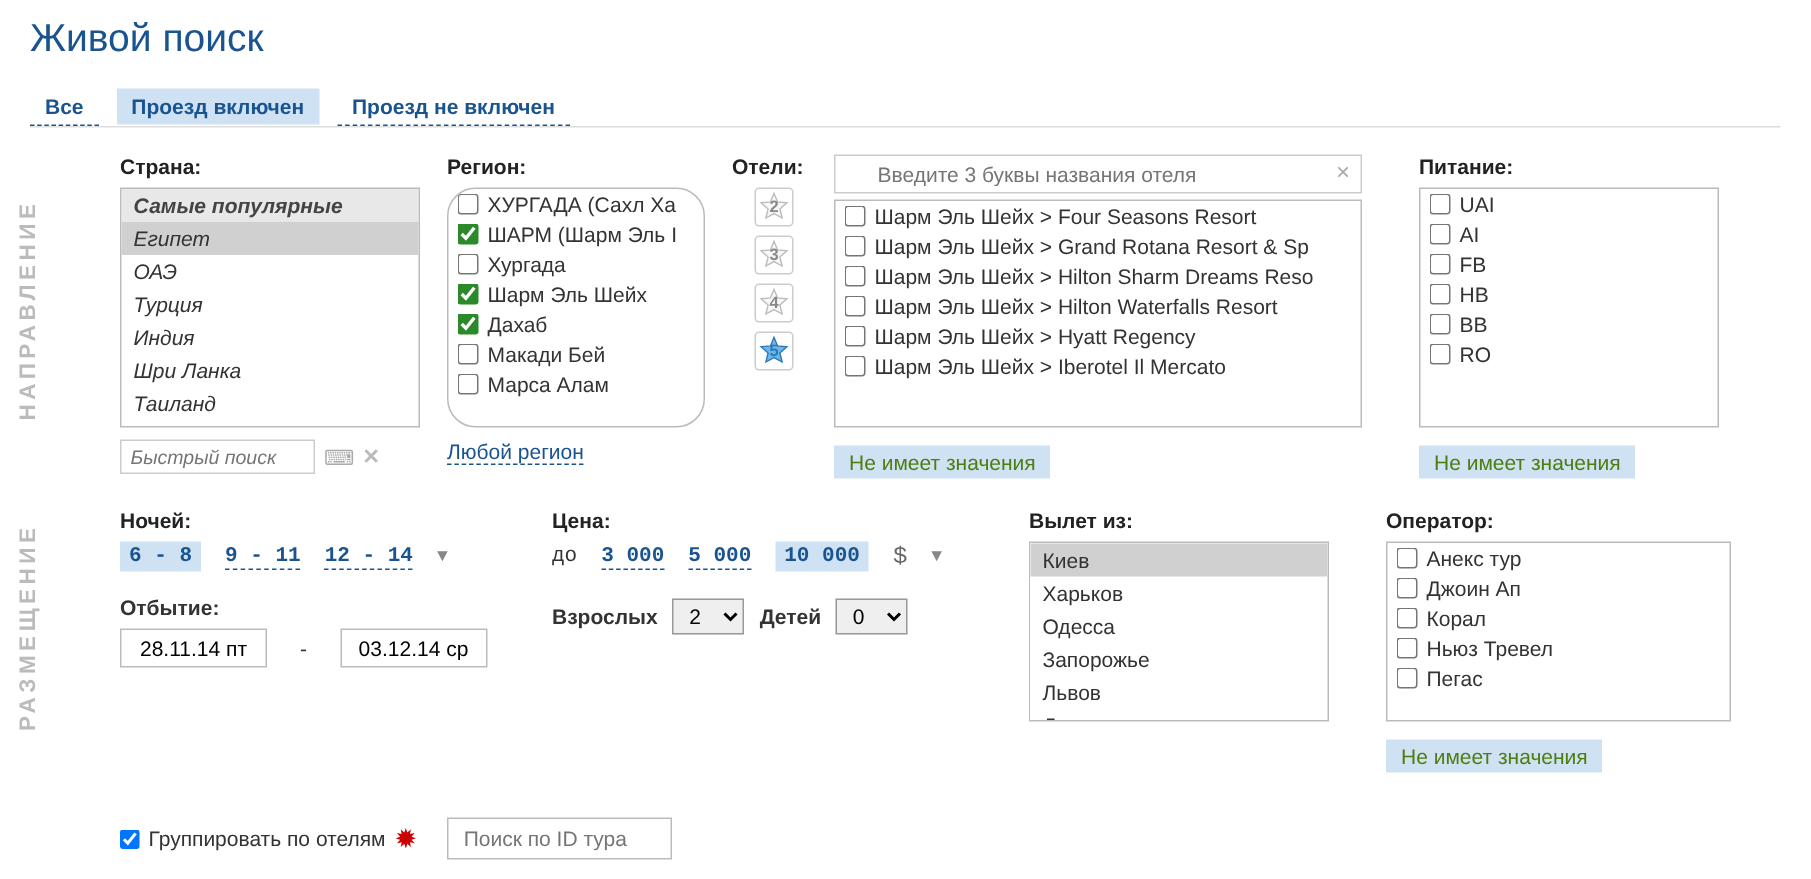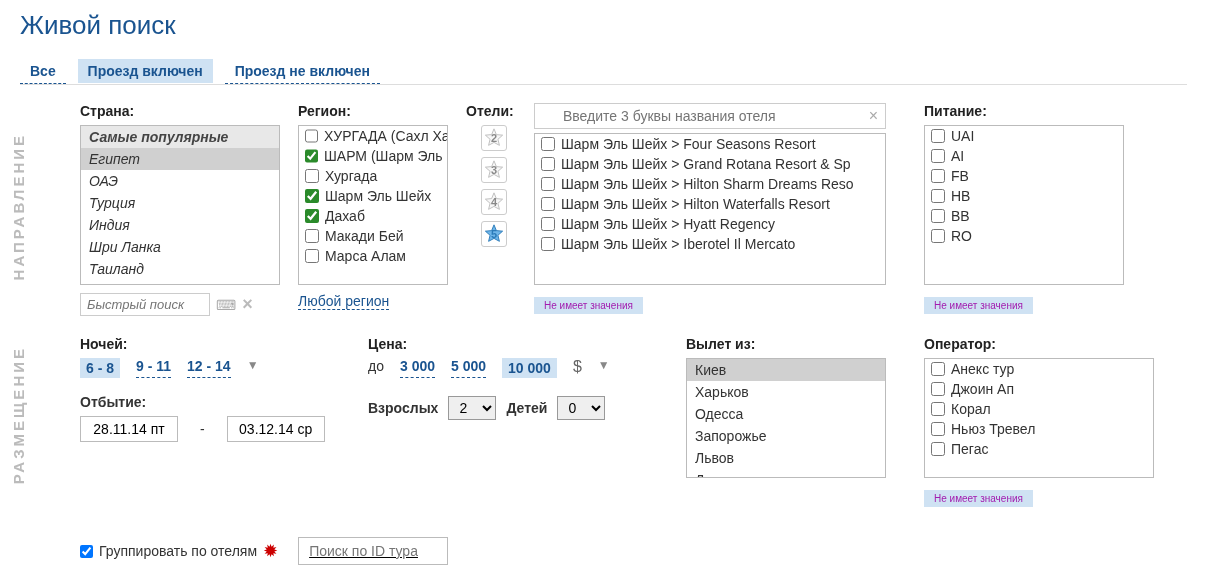--- a/index.html
+++ b/index.html
@@ -26,30 +26,30 @@
 .stars { display: flex; flex-direction: column; gap: 6px; align-items: center; }
 .star { width: 26px; height: 26px; border: 1px solid #ccc; border-radius: 3px; display: flex; align-items: center; justify-content: center; position: relative; cursor: pointer; }
 .star svg { width: 22px; height: 22px; }
 .star .num { position: absolute; font-size: 11px; color: #888; font-weight: bold; }
 .star.active svg path { fill: #6eb5e8; stroke: #2a7ab8; }
 .star.active .num { color: #2a7ab8; }
 .hotel-search { border: 1px solid #ccc; padding: 4px 8px 4px 28px; width: 300px; font-size: 14px; color: #888; margin-bottom: 4px; background: #fff; position: relative; }
 .search-wrap { position: relative; display: inline-block; }
 .search-wrap .mag { position: absolute; left: 8px; top: 6px; color: #aaa; }
 .search-wrap .xx { position: absolute; right: 8px; top: 4px; color: #aaa; cursor: pointer; font-size: 16px; }
-.badge { display: inline-block; background: #cfe2f3; padding: 3px 10px; color: #a21caf; font-size: 10px; cursor: pointer; margin-top: 6px; }
-.nights-row, .price-row { display: flex; gap: 16px; }
+.badge { display: inline-block; background: #cfe2f3; padding: 3px 10px; color: #4d7c0f; font-size: 14px; cursor: pointer; margin-top: 6px; }
+.nights-row, .price-row { display: flex; align-items: center; gap: 16px; font-family: Liberation Mono, monospace; }
 .linksel { color: #1a5490; border-bottom: 1px dashed #1a5490; cursor: pointer; font-weight: bold; }
 .linksel.active { background: #cfe2f3; border-bottom: none; padding: 2px 6px; }
 .dropdown-arrow { color: #888; font-size: 12px; cursor: pointer; }
 .sublabel { font-weight: bold; margin-top: 16px; margin-bottom: 6px; }
 .date-input { border: 1px solid #bbb; padding: 4px 8px; font-size: 14px; width: 98px; text-align: center; }
 .adultsel { border: 1px solid #999; padding: 2px 6px; font-size: 14px; min-width: 48px; }
 .bottom-row { display: flex; align-items: center; gap: 20px; padding-left: 60px; margin-top: 30px; }
-.idsearch { border: 1px solid #bbb; padding: 5px 10px; font-size: 14px; color: #000000; width: 150px; text-decoration: underline; }
+.idsearch { border: 1px solid #bbb; padding: 5px 10px; font-size: 14px; color: #000000; width: 150px; }
 .asterisk { color: #c00; font-size: 18px; display:inline-block; }
 </style>
 </head>
 <body>
 
 <h1>Живой поиск</h1>
 
 <div class="tabs">
   <span class="tab">Все</span>
   <span class="tab active">Проезд включен</span>
@@ -70,23 +70,23 @@
       <div class="item">Шри Ланка</div>
       <div class="item">Таиланд</div>
     </div>
     <div class="quick">
       <input type="text" placeholder="Быстрый поиск" style="">
       <span style="color:#aaa;">⌨</span>
       <span class="x-clear">×</span>
     </div>
   </div>
 
-  <div class="col" style="width:150px;">
+  <div class="col" style="width:172px;">
     <div class="label">Регион:</div>
-    <div class="listbox" style="height:160px;">
+    <div class="listbox" style="height:160px;border-radius:19px;">
       <div class="citem">
           <input type="checkbox" style="">
           <span>ХУРГАДА (Сахл Ха</span>
         </div>
       <div class="citem">
           <input type="checkbox" checked="" style="">
           <span>ШАРМ (Шарм Эль I</span>
         </div>
       <div class="citem">
           <input type="checkbox" style="">

